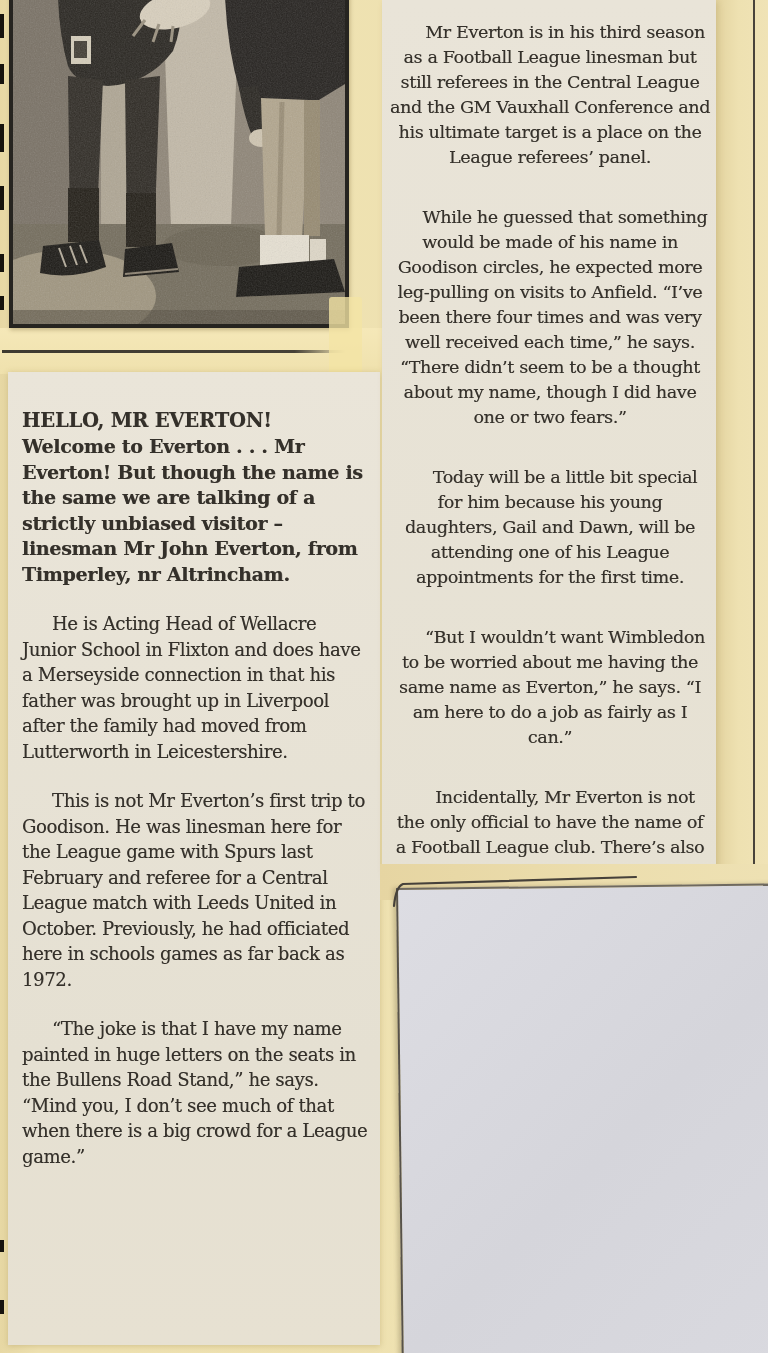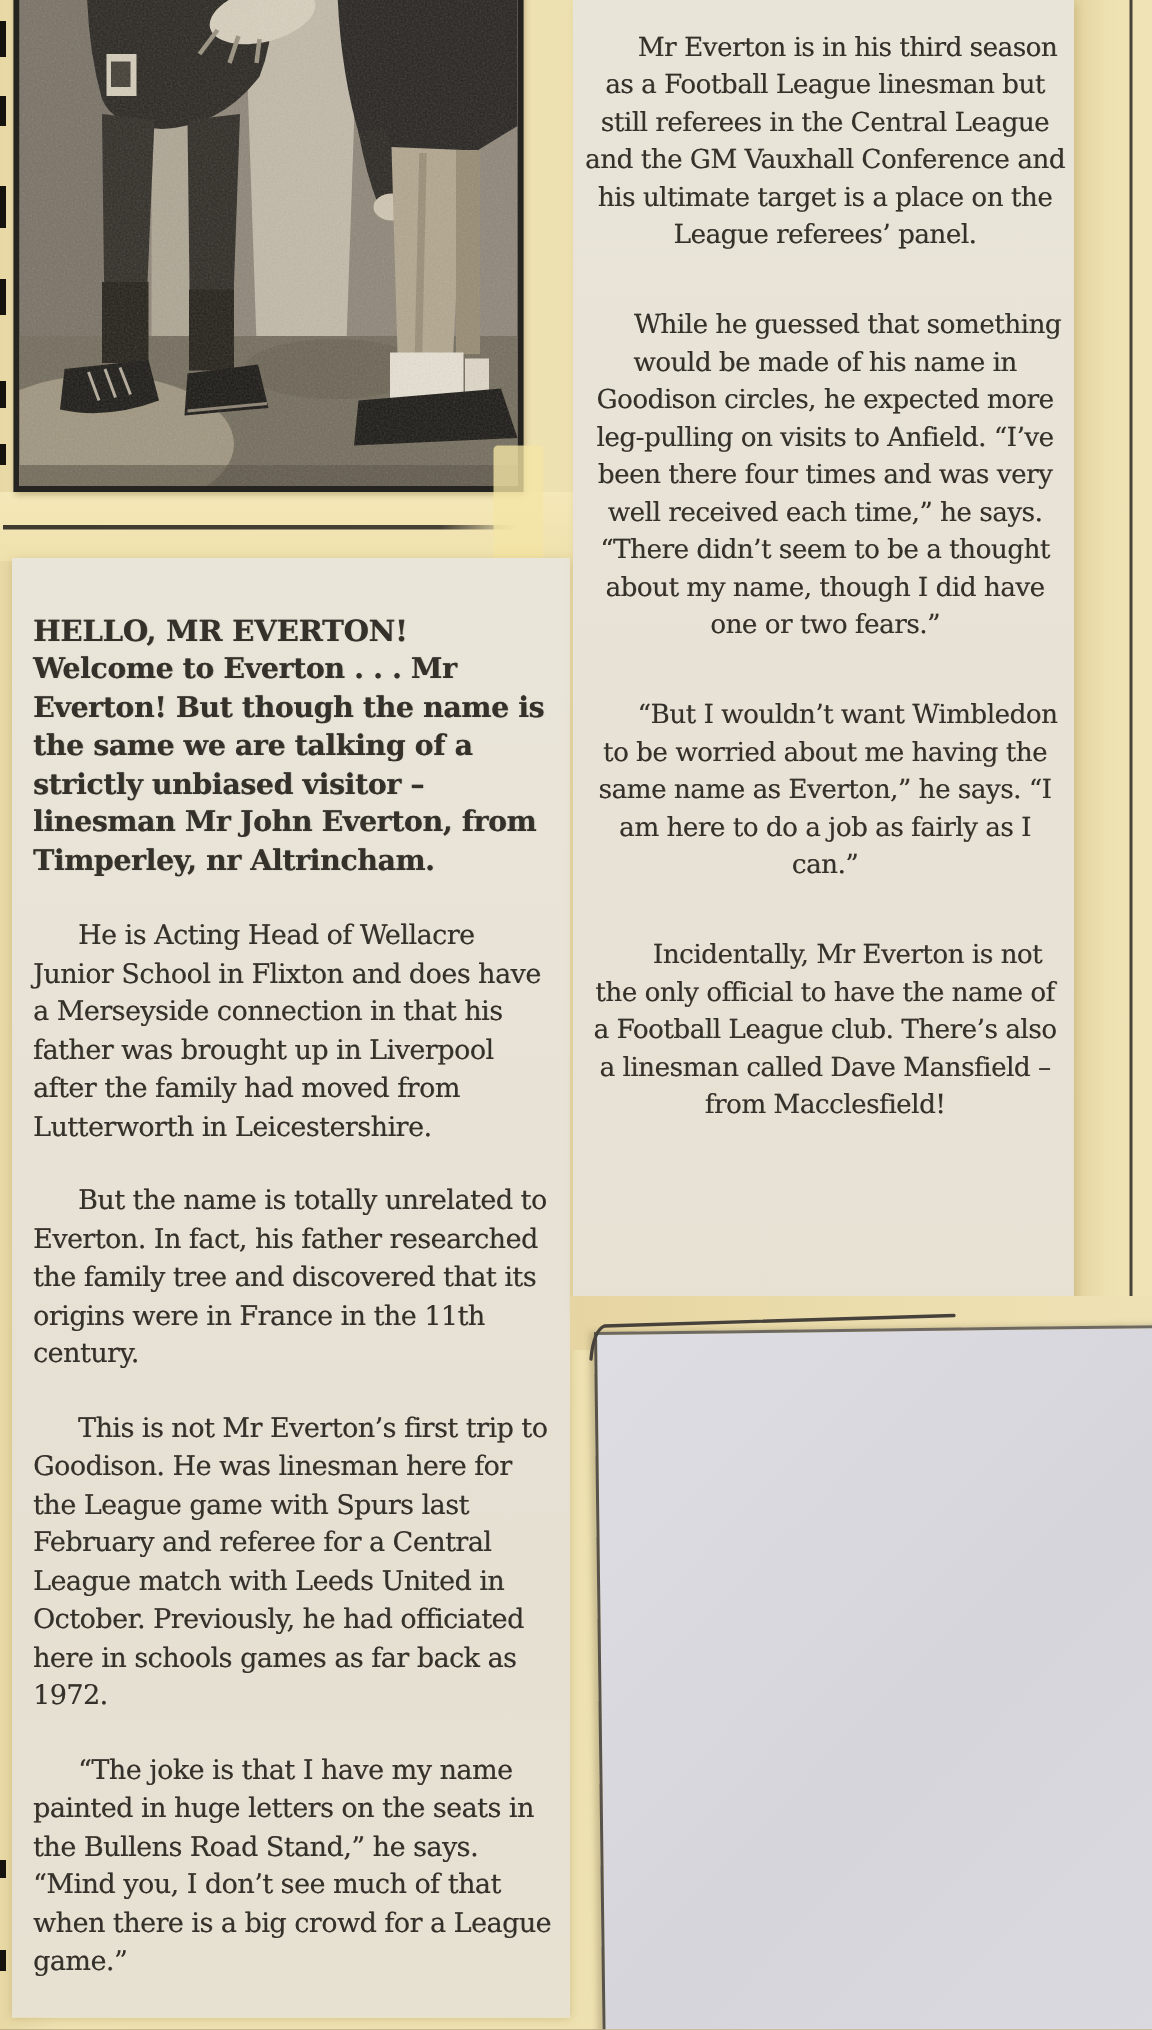--- a/index.html
+++ b/index.html
@@ -103,28 +103,28 @@
       <rect x="0" y="0" width="332" height="328" filter="url(#grain)" opacity="0.2"></rect>
     </svg>
   </div>
   <div class="photo-rule"></div>
   <div class="tape-patch"></div>
 
   <div class="clip clip-left">
     <div class="headline">HELLO, MR EVERTON!</div>
     <div class="lead">Welcome to Everton . . . Mr Everton! But though the name is the same we are talking of a strictly unbiased visitor – linesman Mr John Everton, from Timperley, nr Altrincham.</div>
     <p class="para">He is Acting Head of Wellacre Junior School in Flixton and does have a Merseyside connection in that his father was brought up in Liverpool after the family had moved from Lutterworth in Leicestershire.</p>
-    <p class="para">But the name is totally unrelated to Everton. In fact, his father researched the family tree and discovered that its origins were in France in the 11th century.</p>
     <p class="para">This is not Mr Everton’s first trip to Goodison. He was linesman here for the League game with Spurs last February and referee for a Central League match with Leeds United in October. Previously, he had officiated here in schools games as far back as 1972.</p>
     <p class="para">“The joke is that I have my name painted in huge letters on the seats in the Bullens Road Stand,” he says. “Mind you, I don’t see much of that when there is a big crowd for a League game.”</p>
   </div>
 
   <div class="clip clip-right">
     <p class="para">Mr Everton is in his third season as a Football League linesman but still referees in the Central League and the GM Vauxhall Conference and his ultimate target is a place on the League referees’ panel.</p>
     <p class="para">While he guessed that something would be made of his name in Goodison circles, he expected more leg-pulling on visits to Anfield. “I’ve been there four times and was very well received each time,” he says. “There didn’t seem to be a thought about my name, though I did have one or two fears.”</p>
+    <p class="para">Today will be a little bit special for him because his young daughters, Gail and Dawn, will be attending one of his League appointments for the first time.</p>
     <p class="para">“But I wouldn’t want Wimbledon to be worried about me having the same name as Everton,” he says. “I am here to do a job as fairly as I can.”</p>
     <p class="para">Incidentally, Mr Everton is not the only official to have the name of a Football League club. There’s also a linesman called Dave Mansfield – from Macclesfield!</p>
   </div>
 
   <div class="tan-band"></div>
   <div class="white-paper"></div>
   <svg class="pen-line" viewBox="0 0 384 52">
     <path d="M10,44 C11,33 14,24 19,22 L252,15" stroke="#46413a" stroke-width="2.2" fill="none" stroke-linecap="round"></path>
   </svg>
 

